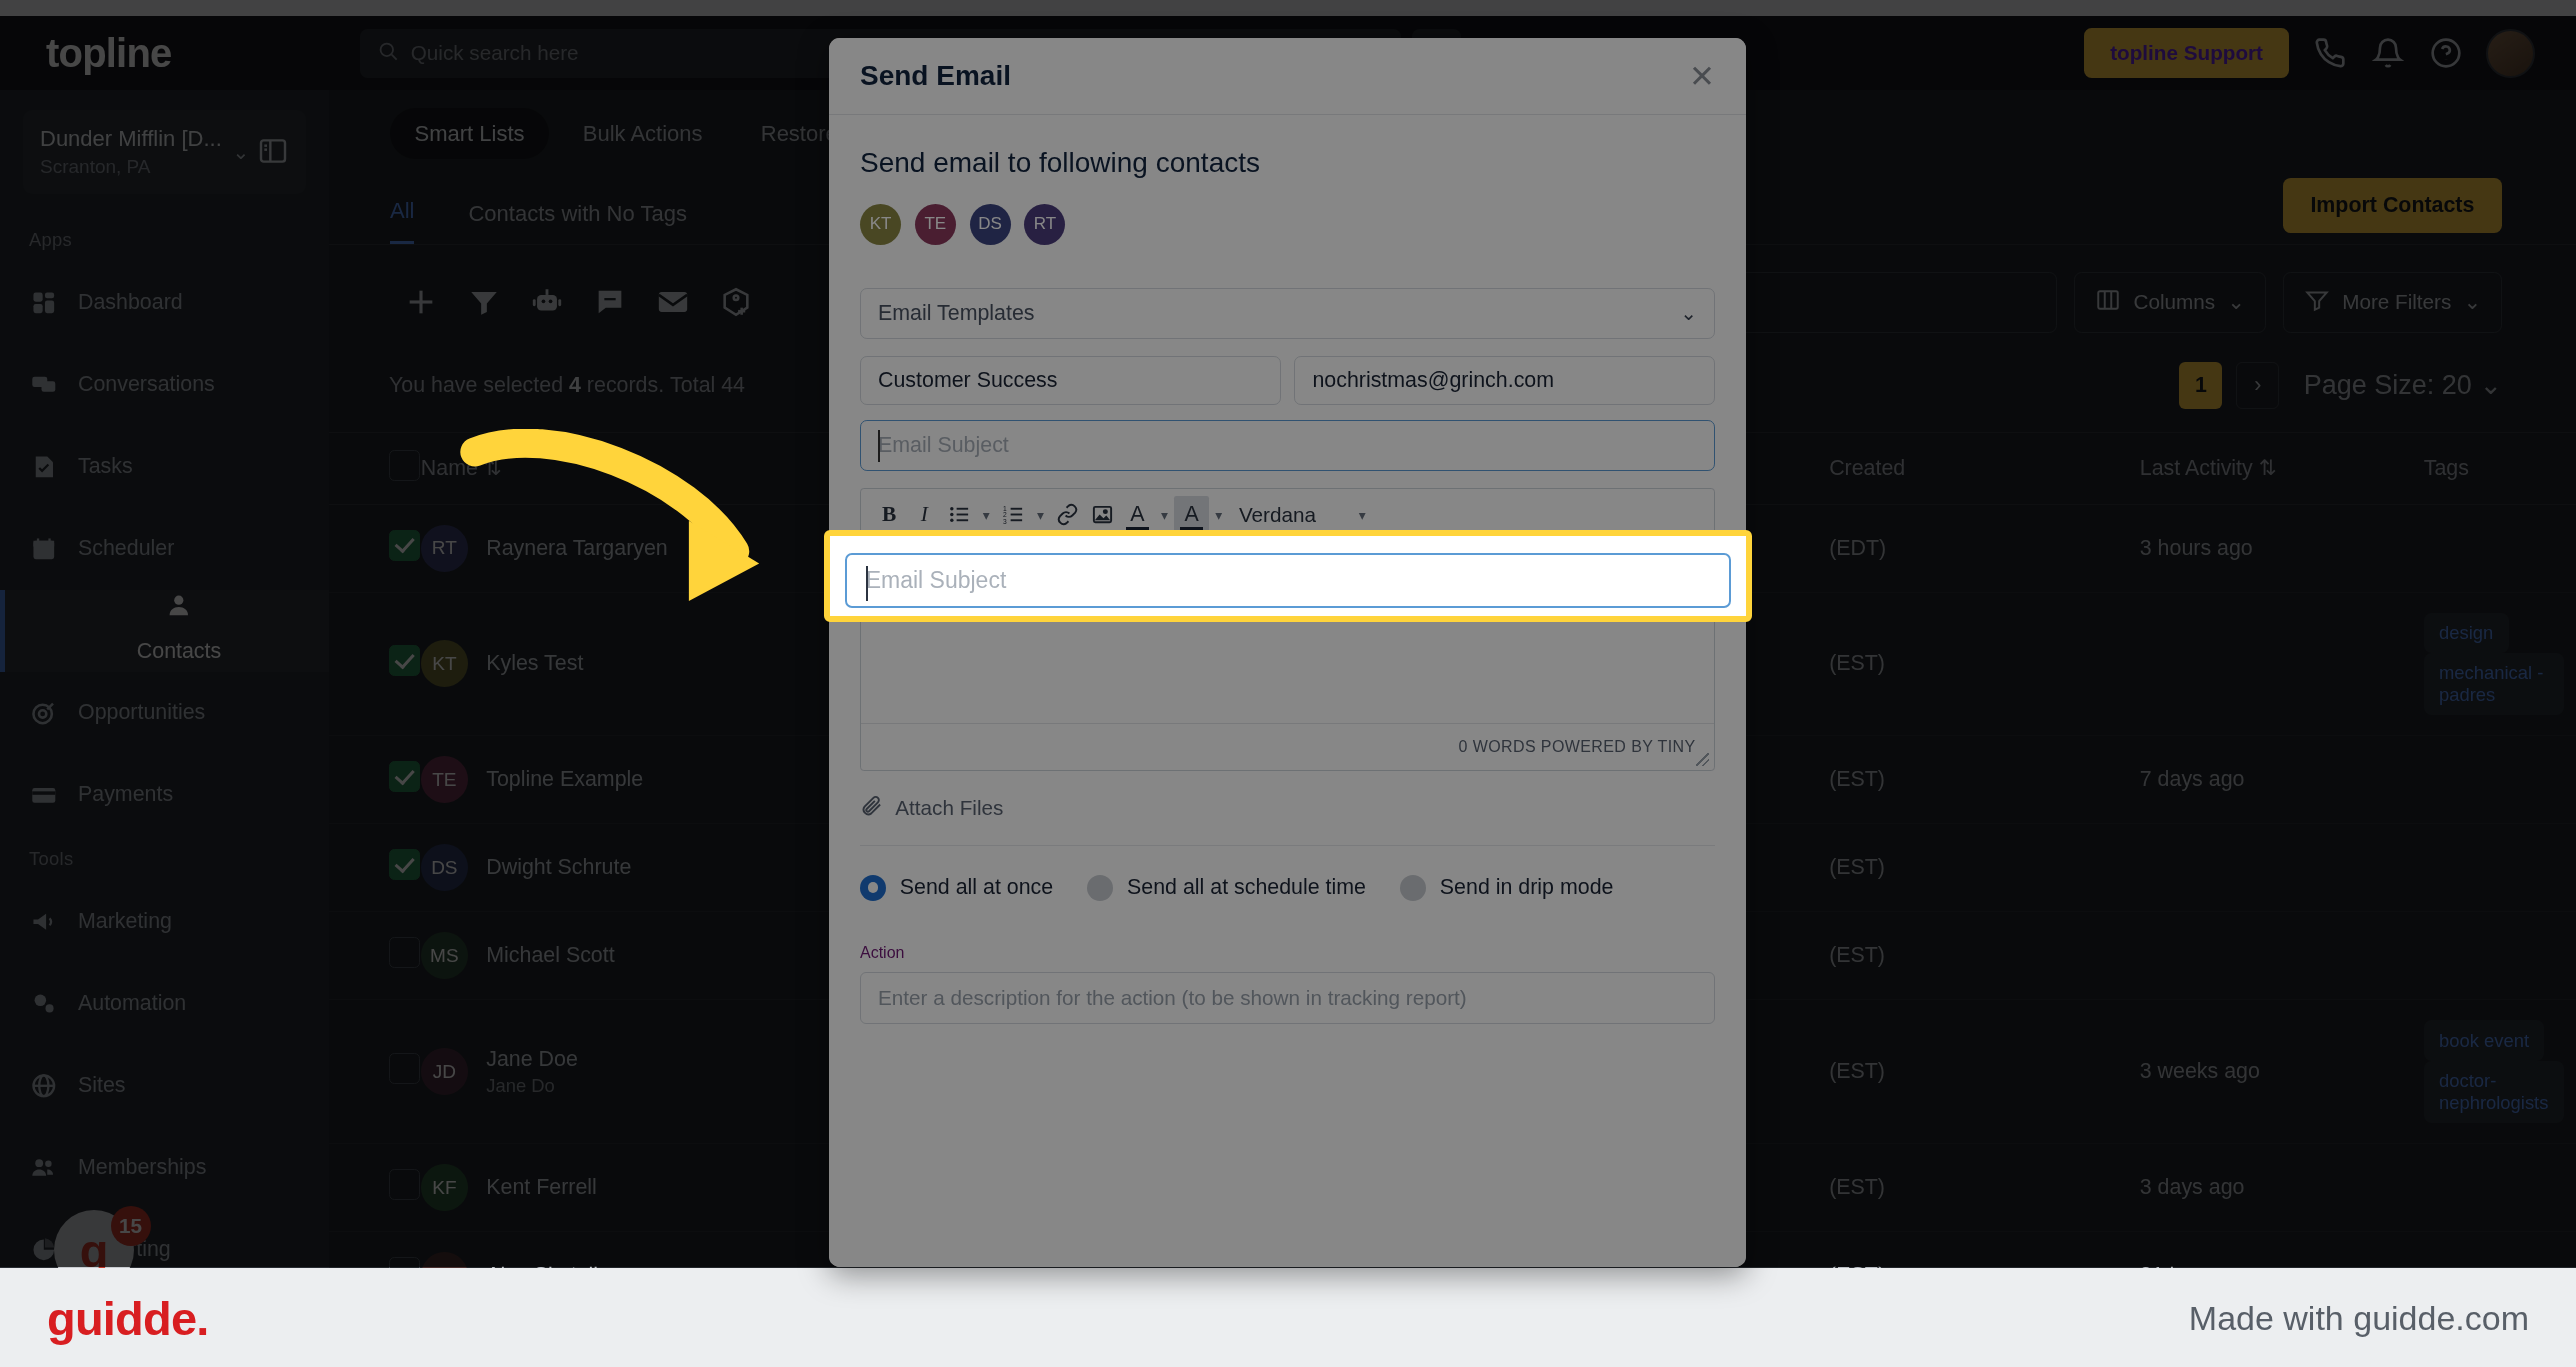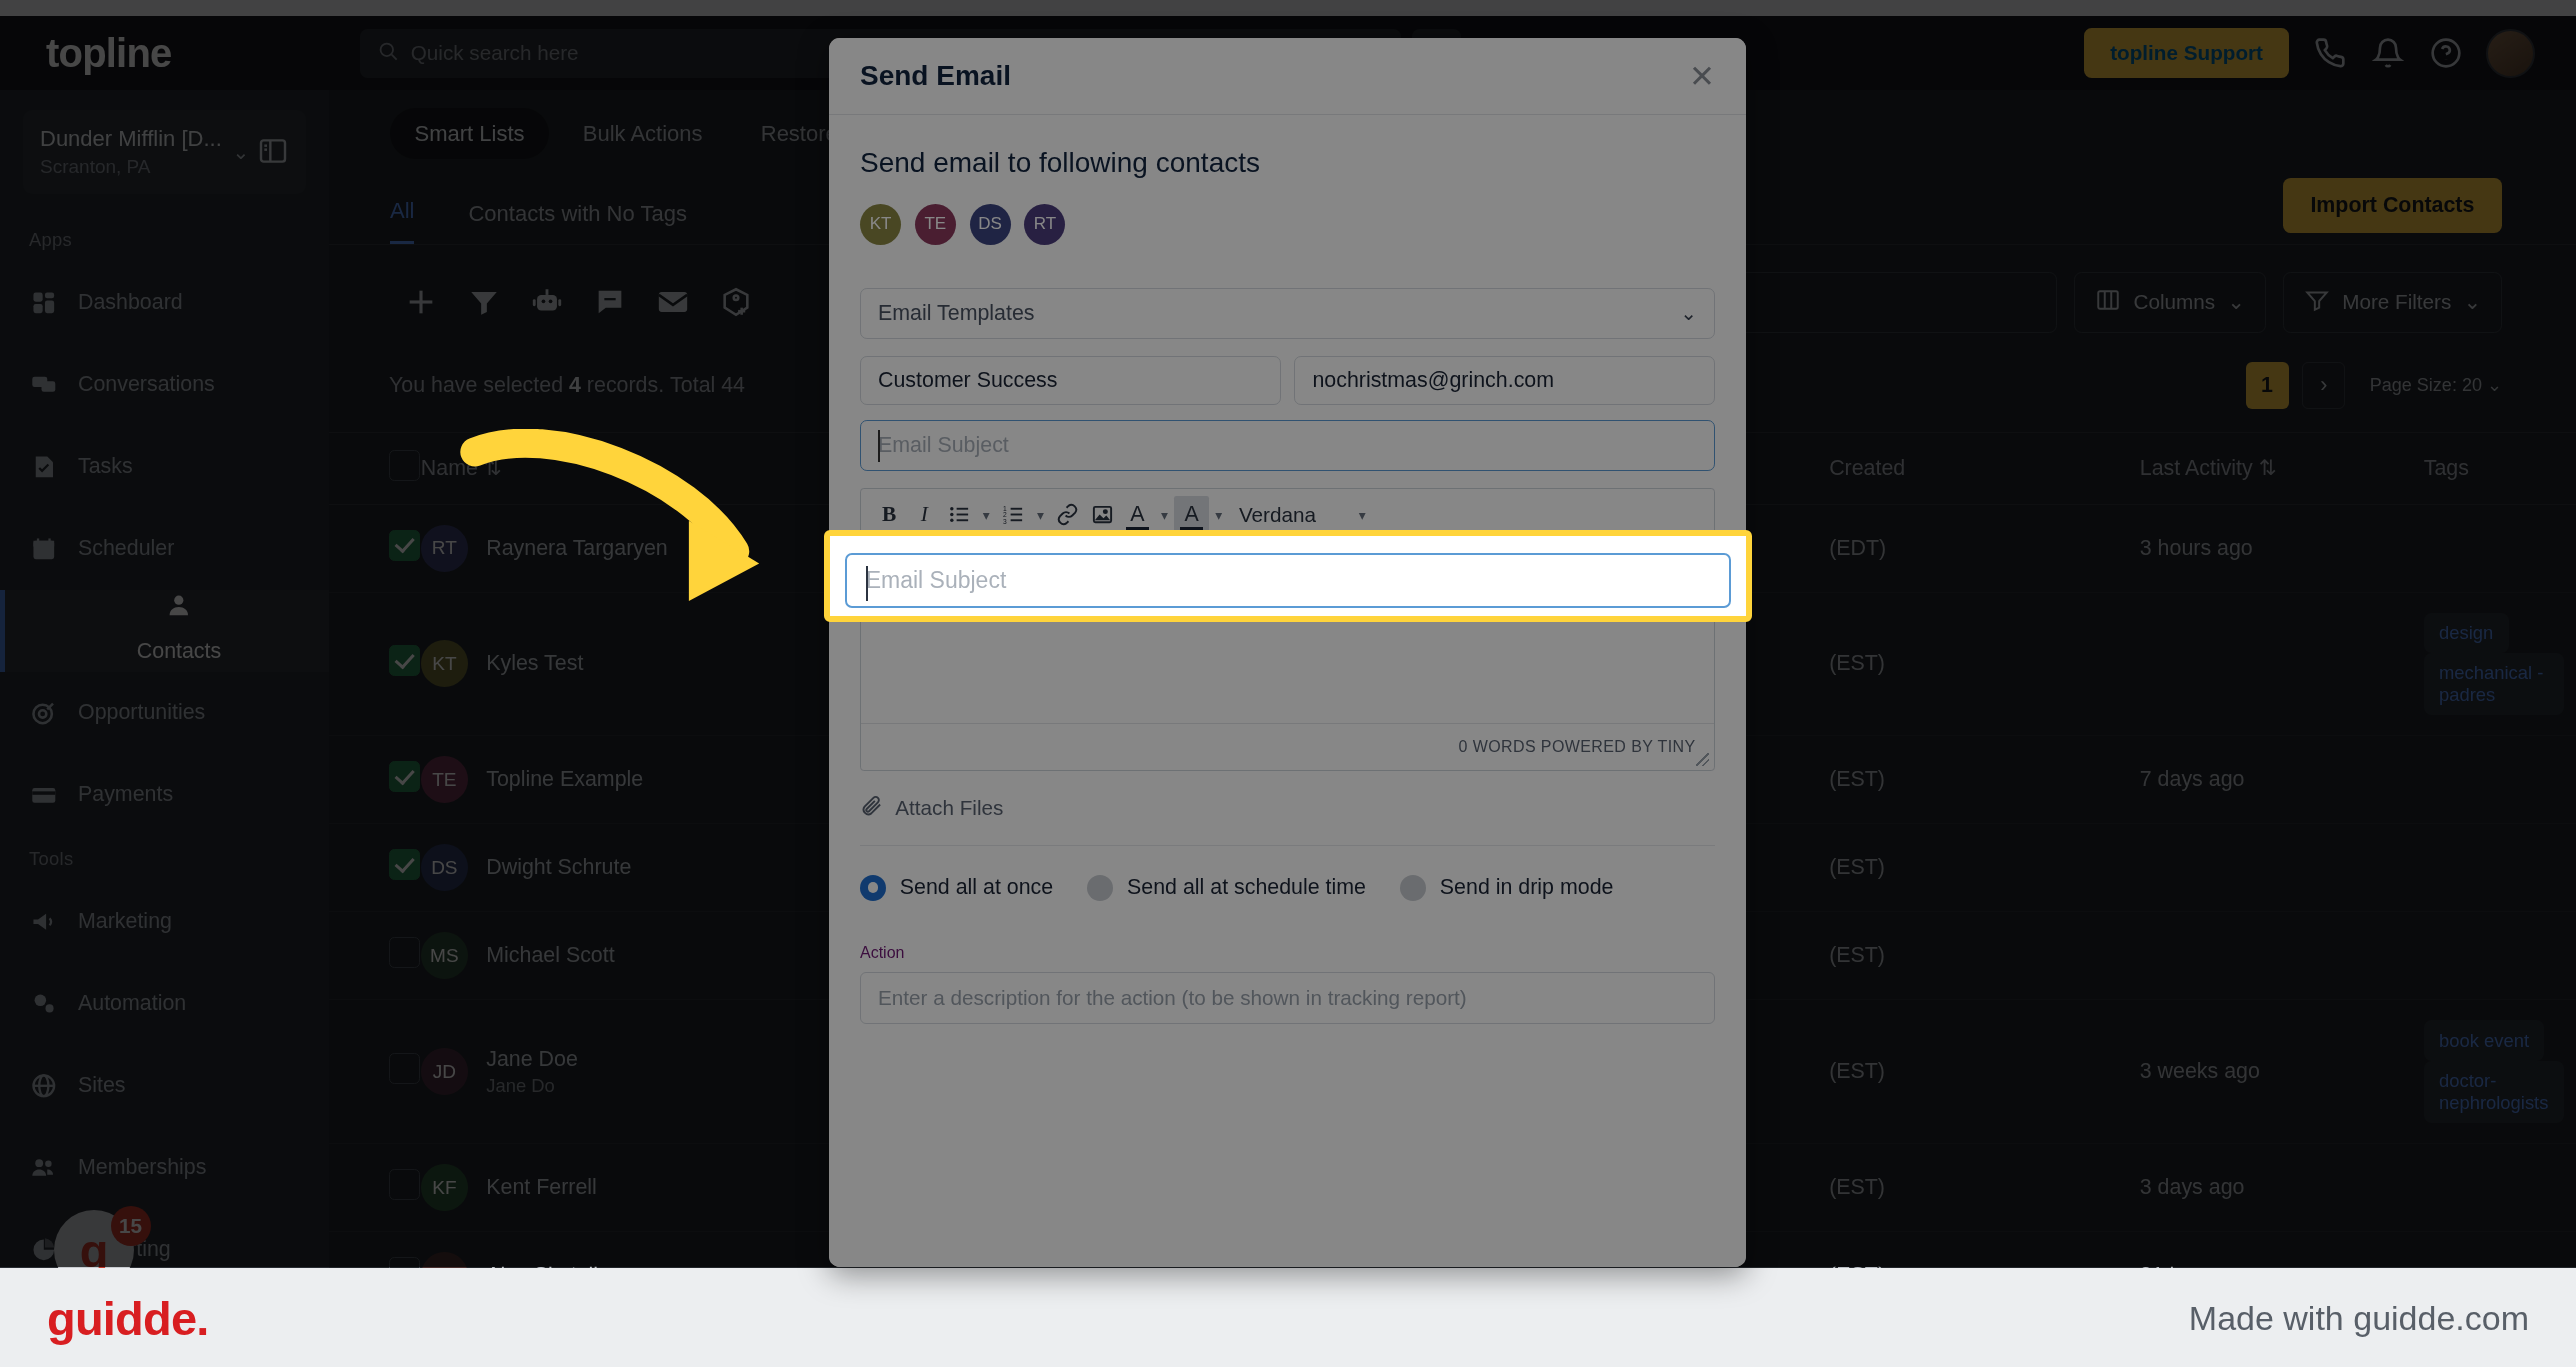--- a/index.html
+++ b/index.html
@@ -36,21 +36,21 @@
   .search-box .kbd { margin-left: auto; font-size: 18.4px; color: #8b9098; }
   .bolt-btn {
     margin-left: 10.7px; width: 49px; height: 49px; border-radius: 7.7px;
     background: #2a2e34; display: flex; align-items: center; justify-content: center;
     color: #f6c445; font-size: 23px;
   }
   .topbar-right {
     margin-left: auto; display: flex; align-items: center; gap: 23px; padding-right: 41px;
   }
   .support-btn {
-    background: #f6c445; color: #0369a1; font-size: 20.7px; font-weight: 600;
+    background: #f6c445; color: #6d28d9; font-size: 20.7px; font-weight: 600;
     padding: 13px 26px; border-radius: 7.7px;
   }
   .tb-icon { width: 35px; height: 35px; color: #c4c9d0; display:flex; align-items:center; justify-content:center; }
   .tb-icon svg { width: 32px; height: 32px; }
   .avatar-top {
     width: 49px; height: 49px; border-radius: 50%;
     background: linear-gradient(145deg,#8a6b50,#5c4430);
     border: 2.3px solid #3a3f46;
   }
 
@@ -144,21 +144,21 @@
   .sel-row b { color: #e3e6ea; }
   .pager { margin-left: auto; display: flex; align-items: center; gap: 13.8px; }
   .pg-num {
     width: 43px; height: 47px; background: #f6c445; color: #1a1d22; border-radius: 6.1px;
     display: flex; align-items: center; justify-content: center; font-size: 21.4px; font-weight: 600;
   }
   .pg-next {
     width: 43px; height: 47px; border: 1.5px solid #3c424a; border-radius: 6.1px;
     display: flex; align-items: center; justify-content: center; font-size: 21.4px; color: #c9ced4;
   }
-  .pg-size { color: #b7bcc3; font-size: 18px; margin-left: 10.7px; }
+  .pg-size { color: #b7bcc3; font-size: 27px; margin-left: 10.7px; }
 
   table.contacts { width: 100%; border-collapse: collapse; }
   table.contacts th {
     text-align: left; color: #a9aeb6; font-size: 21.4px; font-weight: 400;
     padding: 17px 0 17px 0; border-top: 1.5px solid #32373e; border-bottom: 1.5px solid #32373e;
   }
   table.contacts td {
     color: #b7bcc3; font-size: 21.4px; padding: 20px 0; border-bottom: 1.5px solid #2c3138;
     vertical-align: middle;
   }

